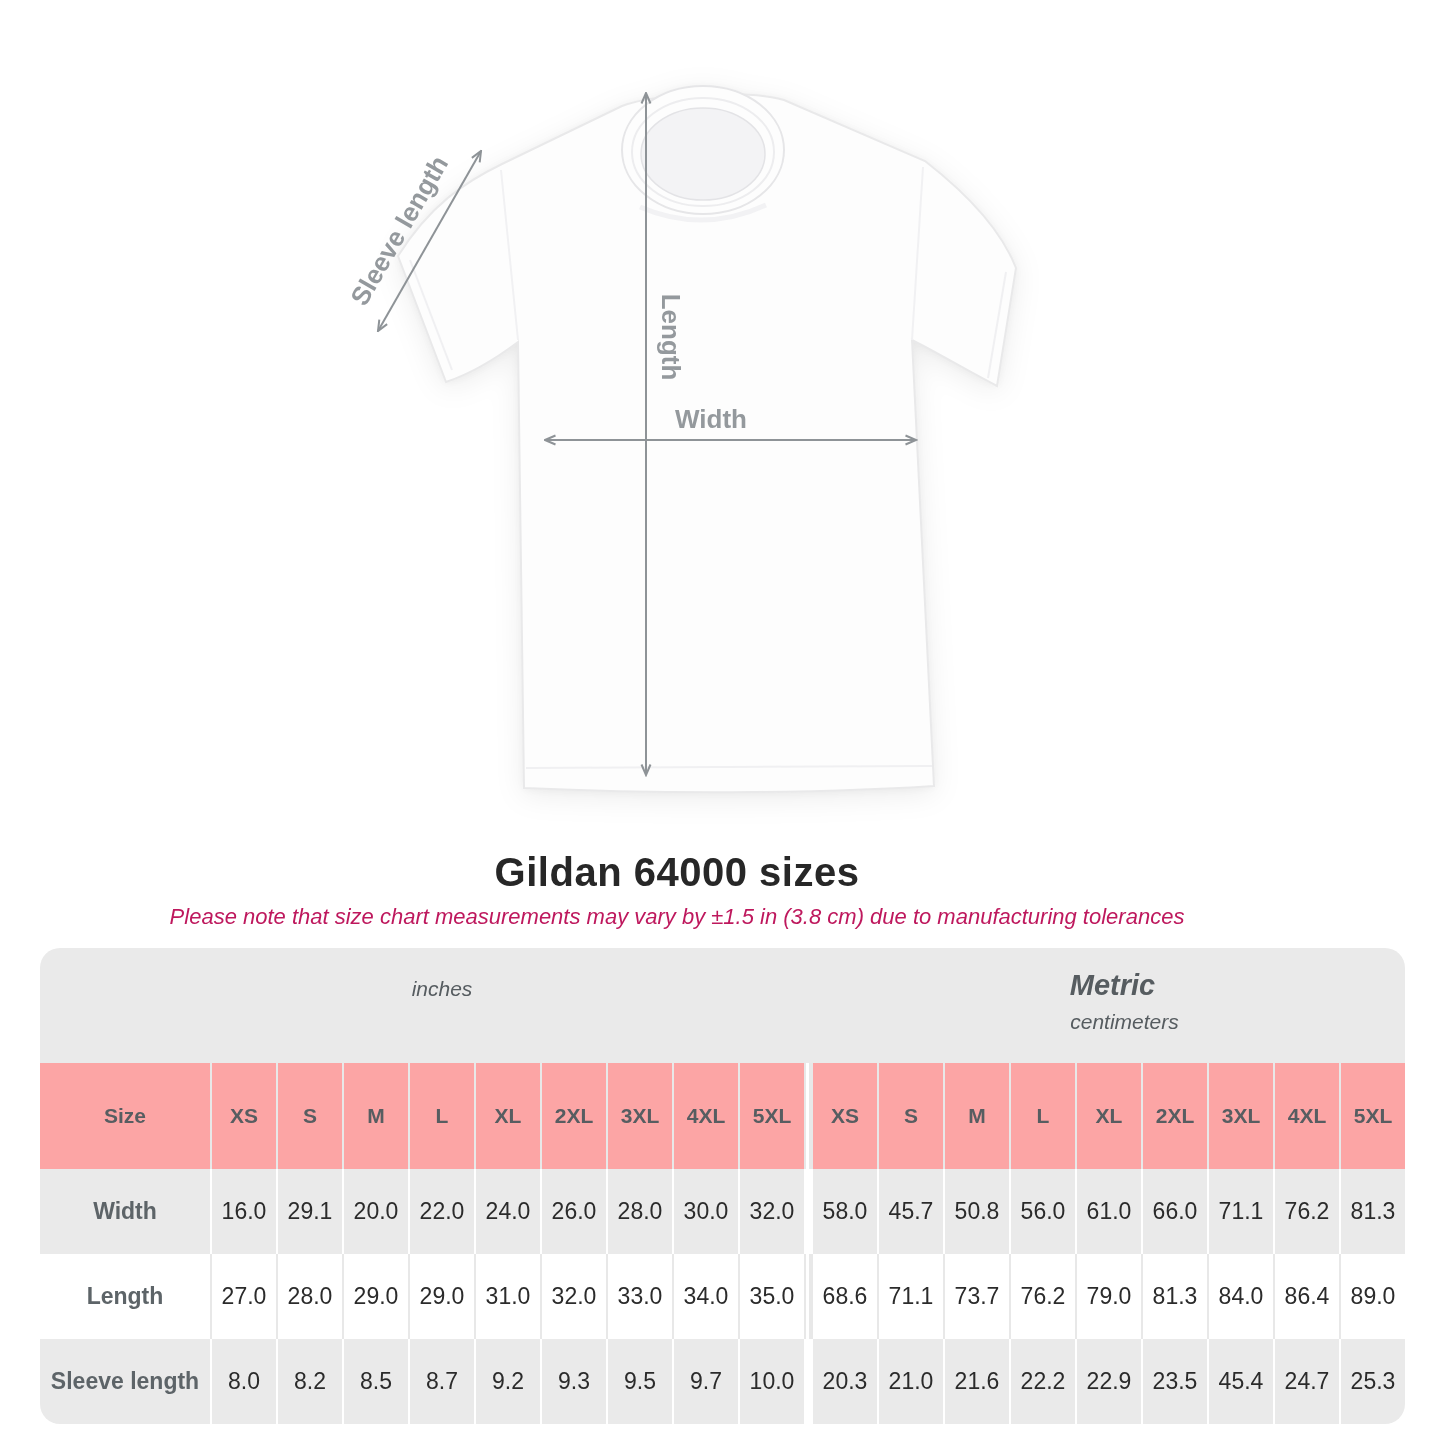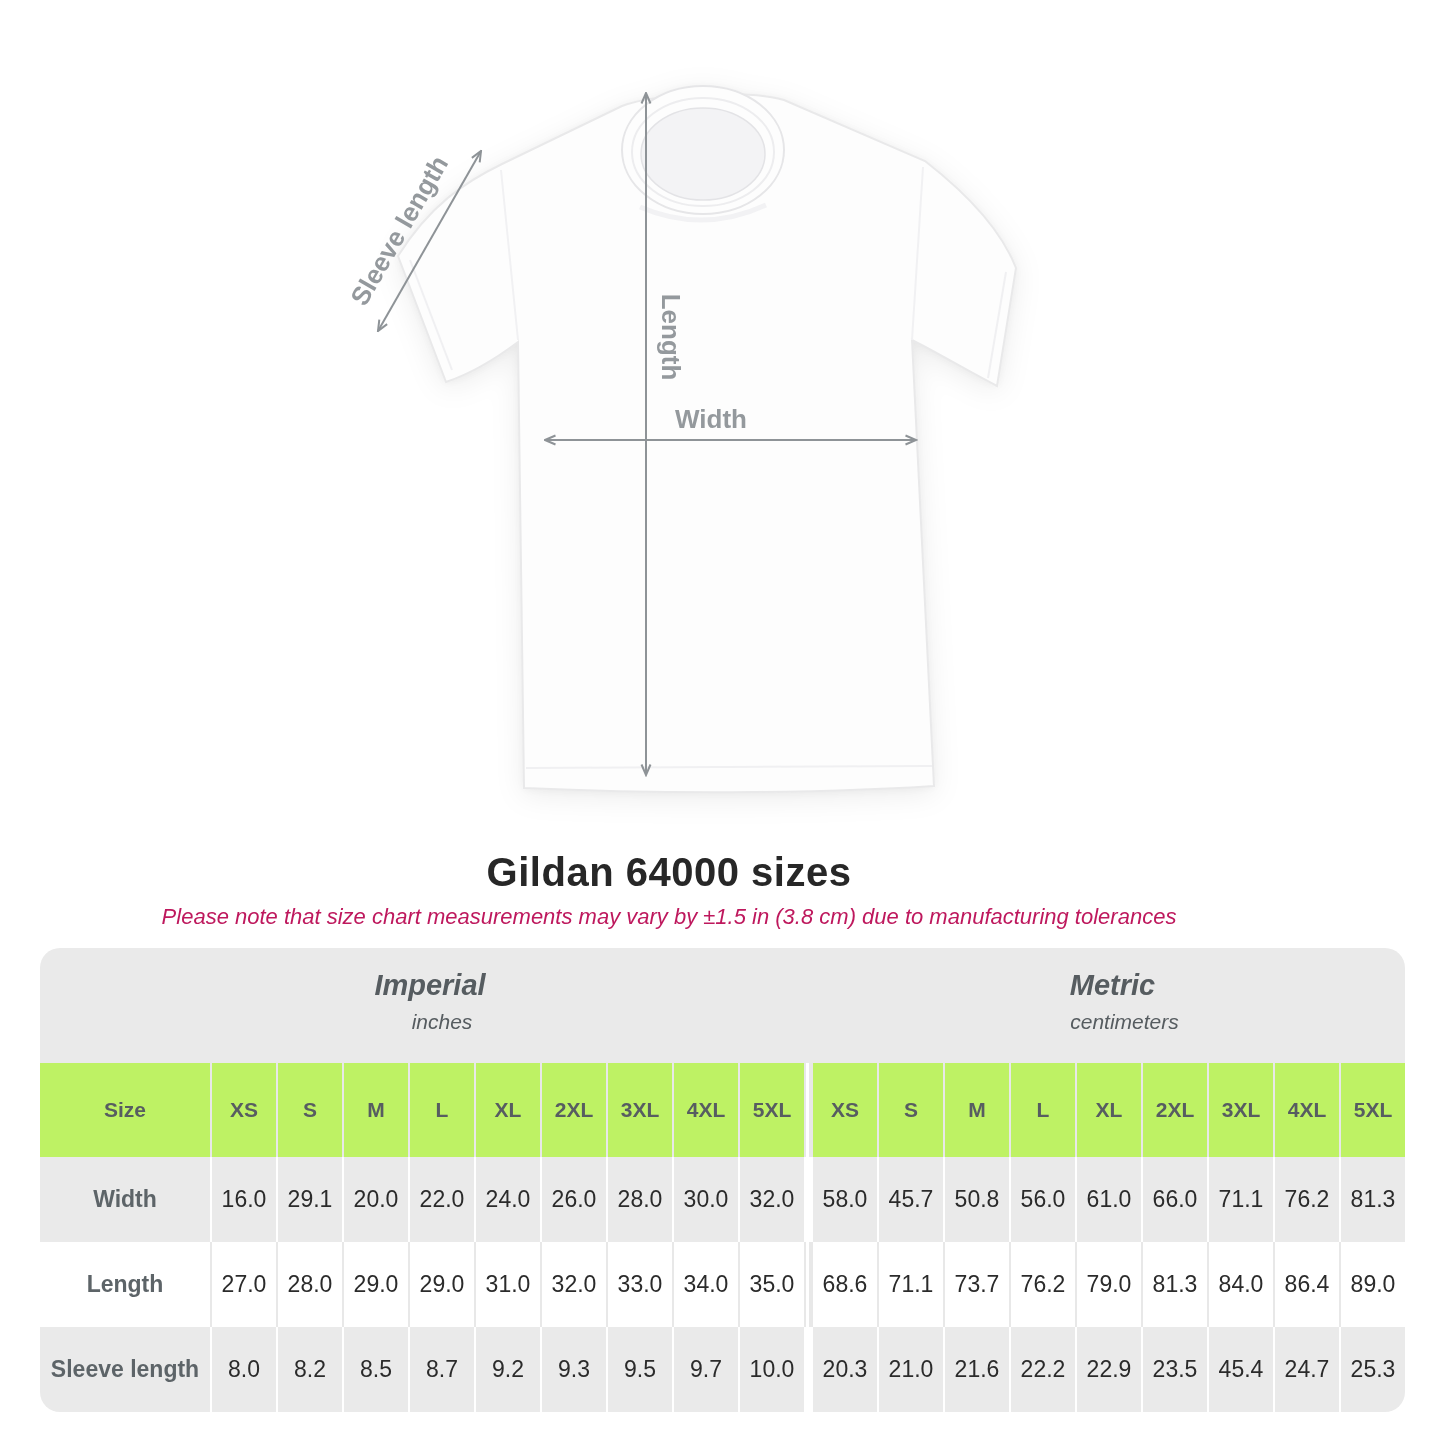--- a/index.html
+++ b/index.html
@@ -8,21 +8,21 @@
     width: 1445px; height: 1445px;
     position: relative;
     font-family: "Liberation Sans", "DejaVu Sans", sans-serif;
     overflow: hidden;
   }
 
   
   .figure-svg { position: absolute; left: 0; top: 0; }
 
   
-  .heading { position: absolute; left: 8px; top: 850px; width: 1322px; text-align: center; }
+  .heading { position: absolute; left: 16px; top: 850px; width: 1322px; text-align: center; }
   .page-title { font-size: 40px; font-weight: 700; color: #272727; letter-spacing: 0.5px; }
   .page-subtitle { margin-top: 9px; font-size: 22px; font-style: italic; color: #be185d; }
 
   
   .table-card {
     position: absolute; left: 40px; top: 948px;
     width: 1365px; border-radius: 20px; overflow: hidden;
     background: #ffffff;
   }
   .unit-band { height: 115px; background: #eaeaea; display: flex; }
@@ -33,21 +33,21 @@
   .unit-sublabel { margin-top: 8px; font-size: 21px; font-style: italic; color: #565c60; padding-left: 24px; }
 
   table.size-table {
     width: 1365px; table-layout: fixed;
     border-collapse: separate; border-spacing: 0;
   }
   .size-table th, .size-table td {
     text-align: center; vertical-align: middle; padding: 0;
     overflow: hidden; white-space: nowrap;
   }
-  tr.size-row { height: 94px; background: #bef264; }
+  tr.size-row { height: 106px; background: #fca5a5; }
   tr.size-row th, tr.size-row td { font-size: 21px; font-weight: 700; color: #575d61; }
   tr.data-row { height: 85px; }
   tr.data-row th { font-size: 23px; font-weight: 700; color: #5d6468; }
   tr.data-row td { font-size: 23px; font-weight: 400; color: #2b2b2b; }
   tr.stripe { background: #eaeaea; }
 
   
   tr.plain  > *:not(:first-child) { border-left: 2px solid #e8e8e8; }
   tr.stripe > *:not(:first-child) { border-left: 2px solid #ffffff; }
   .size-table .spacer { background: #ffffff; }
@@ -106,21 +106,20 @@
 
 <div class="heading">
   <div class="page-title">Gildan 64000 sizes</div>
   <div class="page-subtitle">Please note that size chart measurements may vary by ±1.5 in (3.8 cm) due to manufacturing tolerances</div>
 </div>
 
 <div class="table-card">
 
   <div class="unit-band">
     <div class="unit-cell left">
-      <div class="unit-label">Imperial</div>
       <div class="unit-sublabel">inches</div>
     </div>
     <div class="unit-cell right">
       <div class="unit-label">Metric</div>
       <div class="unit-sublabel">centimeters</div>
     </div>
   </div>
 
   <table class="size-table">
     <colgroup>

